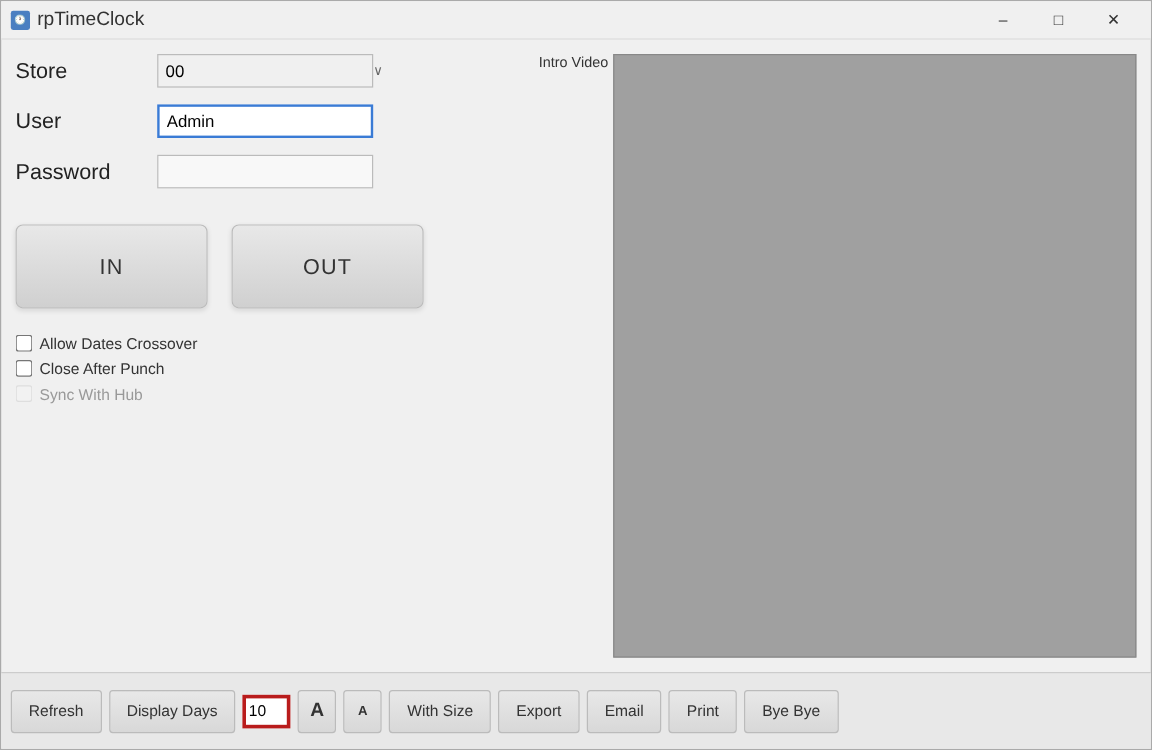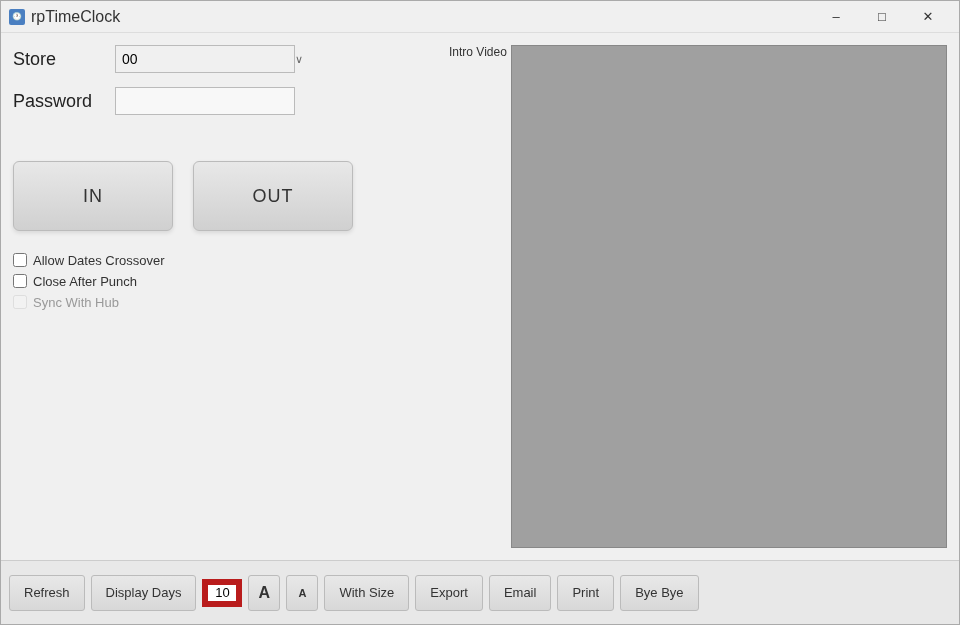--- a/index.html
+++ b/index.html
@@ -75,21 +75,21 @@
       width: 420px;
       display: flex;
       flex-direction: column;
       gap: 10px;
       flex-shrink: 0;
     }
 
     .form-row {
       display: flex;
       align-items: center;
-      gap: 12px;
+      gap: 28px;
       margin-bottom: 4px;
     }
     .form-label {
       width: 90px;
       font-size: 18px;
       color: #222;
       font-weight: normal;
     }
     .form-input {
       width: 180px;
@@ -141,21 +141,20 @@
       height: 70px;
       background: linear-gradient(180deg, #e8e8e8 0%, #d0d0d0 100%);
       border: 1px solid #bbb;
       border-radius: 6px;
       font-size: 18px;
       font-weight: 500;
       color: #333;
       cursor: pointer;
       letter-spacing: 1px;
       box-shadow: 0 2px 4px rgba(0,0,0,0.1);
-      margin-top: 16px;
     }
 
     .checkboxes {
       display: flex;
       flex-direction: column;
       gap: 6px;
       margin-top: 4px;
     }
     .checkbox-row {
       display: flex;
@@ -209,23 +208,23 @@
       border: 1px solid #bbb;
       border-radius: 3px;
       font-size: 13px;
       color: #333;
       cursor: pointer;
       white-space: nowrap;
     }
     .days-input {
       width: 40px;
       height: 28px;
-      border: 6px solid #b91c1c;
+      border: 3px solid #b91c1c;
       background: white;
-      text-align: center;
+      text-align: left;
       font-size: 13px;
       padding: 2px;
     }
     .font-btn {
       height: 36px;
       width: 32px;
       padding: 0;
       background: linear-gradient(180deg, #e8e8e8 0%, #d8d8d8 100%);
       border: 1px solid #bbb;
       border-radius: 3px;
@@ -260,20 +259,24 @@
 
       <div class="form-row">
         <label class="form-label">Store</label>
         <div class="select-wrapper">
           <select class="store-select">
             <option>00</option>
           </select>
         </div>
       </div>
 
+      <div class="form-row">
+        <label class="form-label">User</label>
+        <input class="form-input focused" type="text" value="Admin" style="">
+      </div>
 
       <div class="form-row">
         <label class="form-label">Password</label>
         <input class="form-input" type="password" value="" style="">
       </div>
 
       <div class="buttons-row">
         <button class="punch-btn">IN</button>
         <button class="punch-btn">OUT</button>
       </div>

